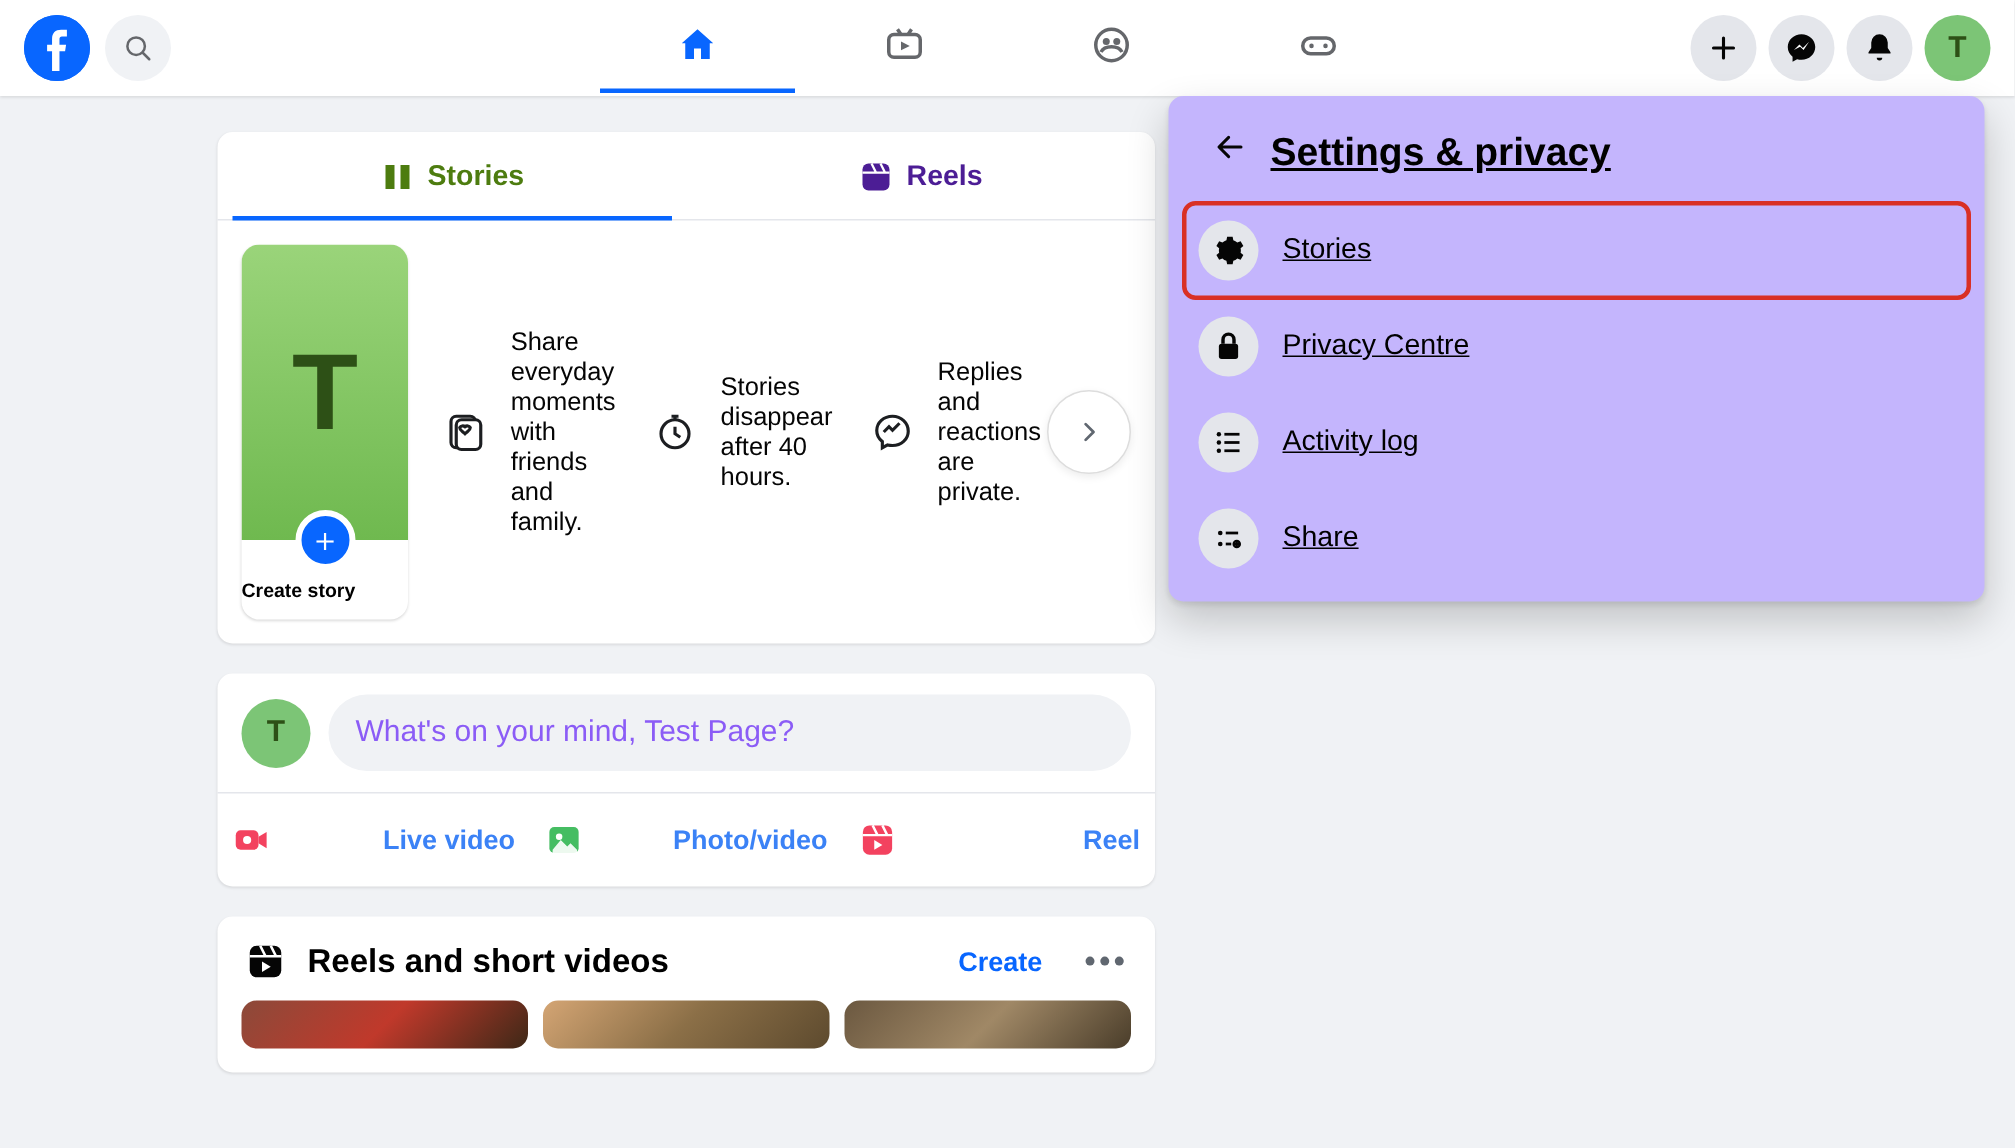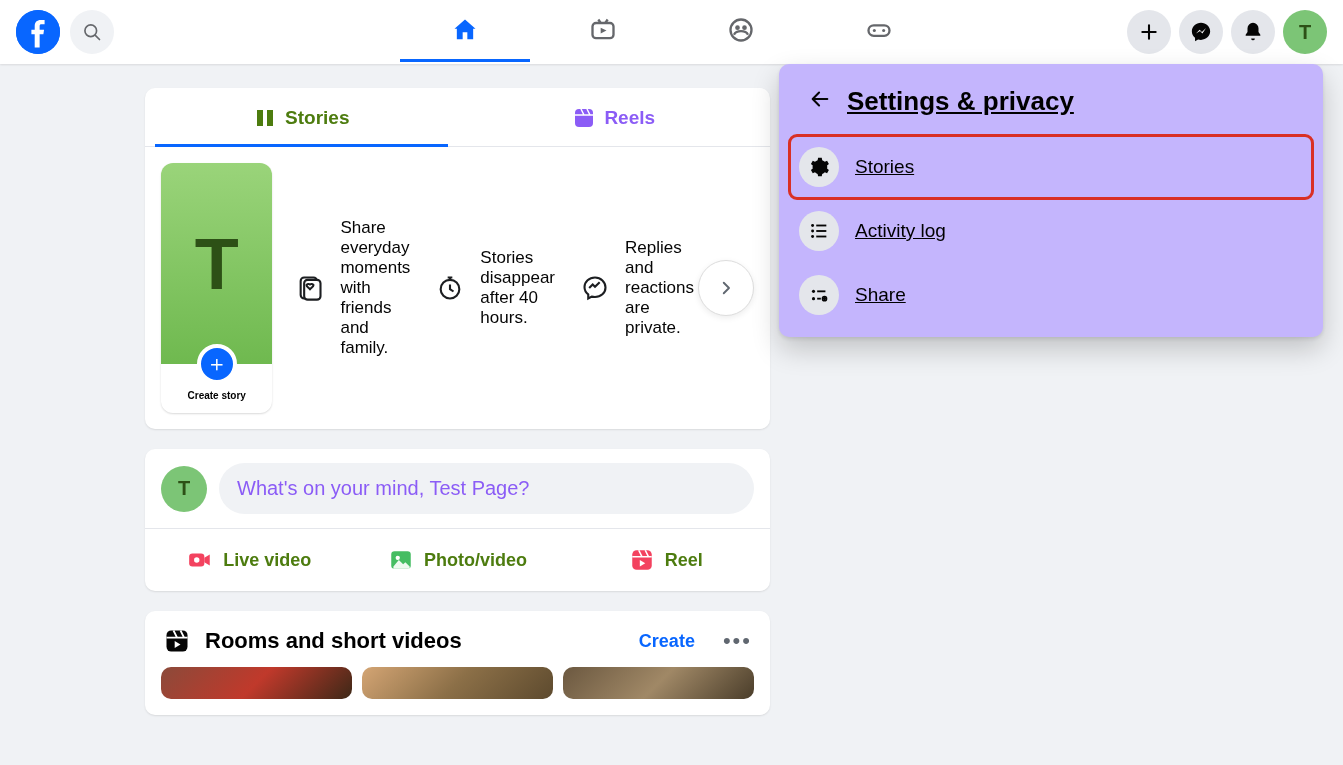--- a/index.html
+++ b/index.html
@@ -20,43 +20,43 @@
   .right-icons { margin-left:auto; display:flex; gap:8px; align-items:center; }
   .circle-btn { width:44px; height:44px; border-radius:50%; background:#e4e6eb; display:flex; align-items:center; justify-content:center; cursor:pointer; }
   .avatar-btn { width:44px; height:44px; border-radius:50%; background:#7cc576; display:flex; align-items:center; justify-content:center; font-weight:700; color:#2d5016; font-size:20px; cursor:pointer; }
 
   
   .main-col { width:625px; margin-left:145px; padding-top:88px; }
   .card { background:#fff; border-radius:10px; box-shadow: 0 1px 2px rgba(0,0,0,0.1); margin-bottom:20px; }
   
   
   .content-tabs { display:flex; border-bottom:1px solid #e4e6eb; }
-  .content-tab { flex:1; text-align:center; padding:18px 0 16px; font-size:19px; font-weight:600; color:#8b5cf6; cursor:pointer; display:flex; align-items:center; justify-content:center; gap:8px; position:relative; }
+  .content-tab { flex:1; text-align:center; padding:18px 0 16px; font-size:19px; font-weight:600; color:#4c1d95; cursor:pointer; display:flex; align-items:center; justify-content:center; gap:8px; position:relative; }
   .content-tab.active { color:#4d7c0f; }
   .content-tab.active::after { content:""; position:absolute; bottom:-1px; left:10px; right:10px; height:3px; background:#0866ff; }
   .content-tab svg { width:24px; height:24px; fill: currentColor; }
   
   .stories-body { display:flex; padding:16px; align-items:center; gap:24px; position:relative; }
   .create-story-tile { width:143px; height:250px; border-radius:12px; background:#fff; overflow:hidden; box-shadow: 0 1px 2px rgba(0,0,0,0.15); cursor:pointer; display:flex; flex-direction:column; }
   .story-tile-img { flex:1; background: linear-gradient(#9ad47a,#6fb94f); display:flex; align-items:center; justify-content:center; position:relative; }
   .story-tile-img span { font-size:72px; font-weight:700; color:#2d5016; }
   .story-plus { position:absolute; bottom:-20px; left:50%; transform:translateX(-50%); width:40px; height:40px; border-radius:50%; background:#0866ff; border:4px solid #fff; display:flex; align-items:center; justify-content:center; color:#fff; font-size:22px; font-weight:300; }
-  .story-tile-label { padding-top:26px; padding-bottom:12px; text-align:center; font-weight:600; font-size:10px; }
+  .story-tile-label { padding-top:26px; padding-bottom:12px; font-weight:600; font-size:13px; }
   
   .story-info { flex:1; display:flex; flex-direction:row; gap:26px; padding-right:60px; }
   .story-info-row { display:flex; align-items:center; gap:16px; color:#050505; font-size:17px; }
   .story-info-row svg { width:28px; height:28px; flex-shrink:0; fill:none; stroke:#1c1e21; stroke-width:1.8; }
   
   .next-arrow { position:absolute; right:16px; top:50%; transform:translateY(-50%); width:56px; height:56px; border-radius:50%; background:#fff; border:1px solid #ddd; display:flex; align-items:center; justify-content:center; cursor:pointer; font-size:22px; color:#606770; box-shadow:0 2px 6px rgba(0,0,0,0.08);}
   
   
   .composer-top { display:flex; align-items:center; gap:12px; padding:14px 16px; border-bottom:1px solid #e4e6eb; }
   .composer-input { flex:1; background:#f0f2f5; border-radius:28px; padding:14px 18px; color:#8b5cf6; font-size:20px; cursor:pointer; }
   .composer-actions { display:flex; padding:8px 0; }
-  .composer-action { flex:1; display:flex; align-items:center; justify-content:center; gap:10px; padding:10px; font-weight:600; color:#4d7c0f; cursor:pointer; border-radius:8px; font-size:18px; }
+  .composer-action { flex:1; display:flex; align-items:center; justify-content:space-between; gap:10px; padding:10px; font-weight:600; color:#3b82f6; cursor:pointer; border-radius:8px; font-size:18px; }
   
   
   .reels-header { display:flex; align-items:center; padding:16px 18px 12px; gap:14px; }
   .reels-title { font-size:22px; font-weight:700; flex:1; }
   .reels-create { color:#0866ff; font-weight:600; cursor:pointer; font-size:18px; margin-right:14px; }
   .reels-menu { cursor:pointer; font-size:22px; color:#606770; letter-spacing:2px; }
   .reels-thumbs { display:flex; gap:10px; padding:0 16px 16px; }
   .reel-thumb { width:250px; height:32px; border-radius:10px; overflow:hidden; }
   .rt1 { background: linear-gradient(135deg,#8b4a3a,#c0392b,#3d2817); }
   .rt2 { background: linear-gradient(135deg,#d4a574,#8b6f47,#5d4a2e); }
@@ -238,21 +238,21 @@
     </div>
   </div>
 
   <div class="card">
     <div class="reels-header">
       <svg width="28" height="28" viewBox="0 0 24 24">
           <rect x="3" y="3" width="18" height="18" rx="4" fill="#050505"></rect>
           <path d="M3 9h18M9 3l3 6M15 3l3 6" stroke="#fff" stroke-width="1.5"></path>
           <path d="M10 12l5 3-5 3z" fill="#fff"></path>
         </svg>
-      <div class="reels-title">Rooms and short videos</div>
+      <div class="reels-title">Reels and short videos</div>
       <div class="reels-create">Create</div>
       <div class="reels-menu">•••</div>
     </div>
     <div class="reels-thumbs">
       <div class="reel-thumb rt1"></div>
       <div class="reel-thumb rt2"></div>
       <div class="reel-thumb rt3"></div>
     </div>
   </div>
 
@@ -267,20 +267,29 @@
     </div>
     <div class="dropdown-title">Settings &amp; privacy</div>
   </div>
   <div class="dropdown-item highlighted">
     <div class="dd-icon">
       <svg width="22" height="22" viewBox="0 0 24 24">
           <path d="M12 8a4 4 0 100 8 4 4 0 000-8zm9 4a7.5 7.5 0 00-.2-1.7l2-1.6-2-3.4-2.4.9a7.5 7.5 0 00-2.9-1.7L15 2h-4l-.5 2.5a7.5 7.5 0 00-2.9 1.7l-2.4-.9-2 3.4 2 1.6A7.5 7.5 0 005 12c0 .6.1 1.1.2 1.7l-2 1.6 2 3.4 2.4-.9a7.5 7.5 0 002.9 1.7L11 22h4l.5-2.5a7.5 7.5 0 002.9-1.7l2.4.9 2-3.4-2-1.6c.1-.6.2-1.1.2-1.7z" fill="#050505"></path>
         </svg>
     </div>
     <div class="dd-label">Stories</div>
+  </div>
+  <div class="dropdown-item">
+    <div class="dd-icon">
+      <svg width="22" height="22" viewBox="0 0 24 24">
+          <rect x="5" y="10" width="14" height="11" rx="2" fill="#050505"></rect>
+          <path d="M8 10V7a4 4 0 018 0v3" fill="none" stroke="#050505" stroke-width="2.5"></path>
+        </svg>
+    </div>
+    <div class="dd-label">Privacy Centre</div>
   </div>
   <div class="dropdown-item">
     <div class="dd-icon">
       <svg width="22" height="22" viewBox="0 0 24 24">
           <circle cx="5" cy="6" r="1.6" fill="#050505"></circle>
           <circle cx="5" cy="12" r="1.6" fill="#050505"></circle>
           <circle cx="5" cy="18" r="1.6" fill="#050505"></circle>
           <rect x="9" y="5" width="11" height="2" fill="#050505"></rect>
           <rect x="9" y="11" width="11" height="2" fill="#050505"></rect>
           <rect x="9" y="17" width="11" height="2" fill="#050505"></rect>

